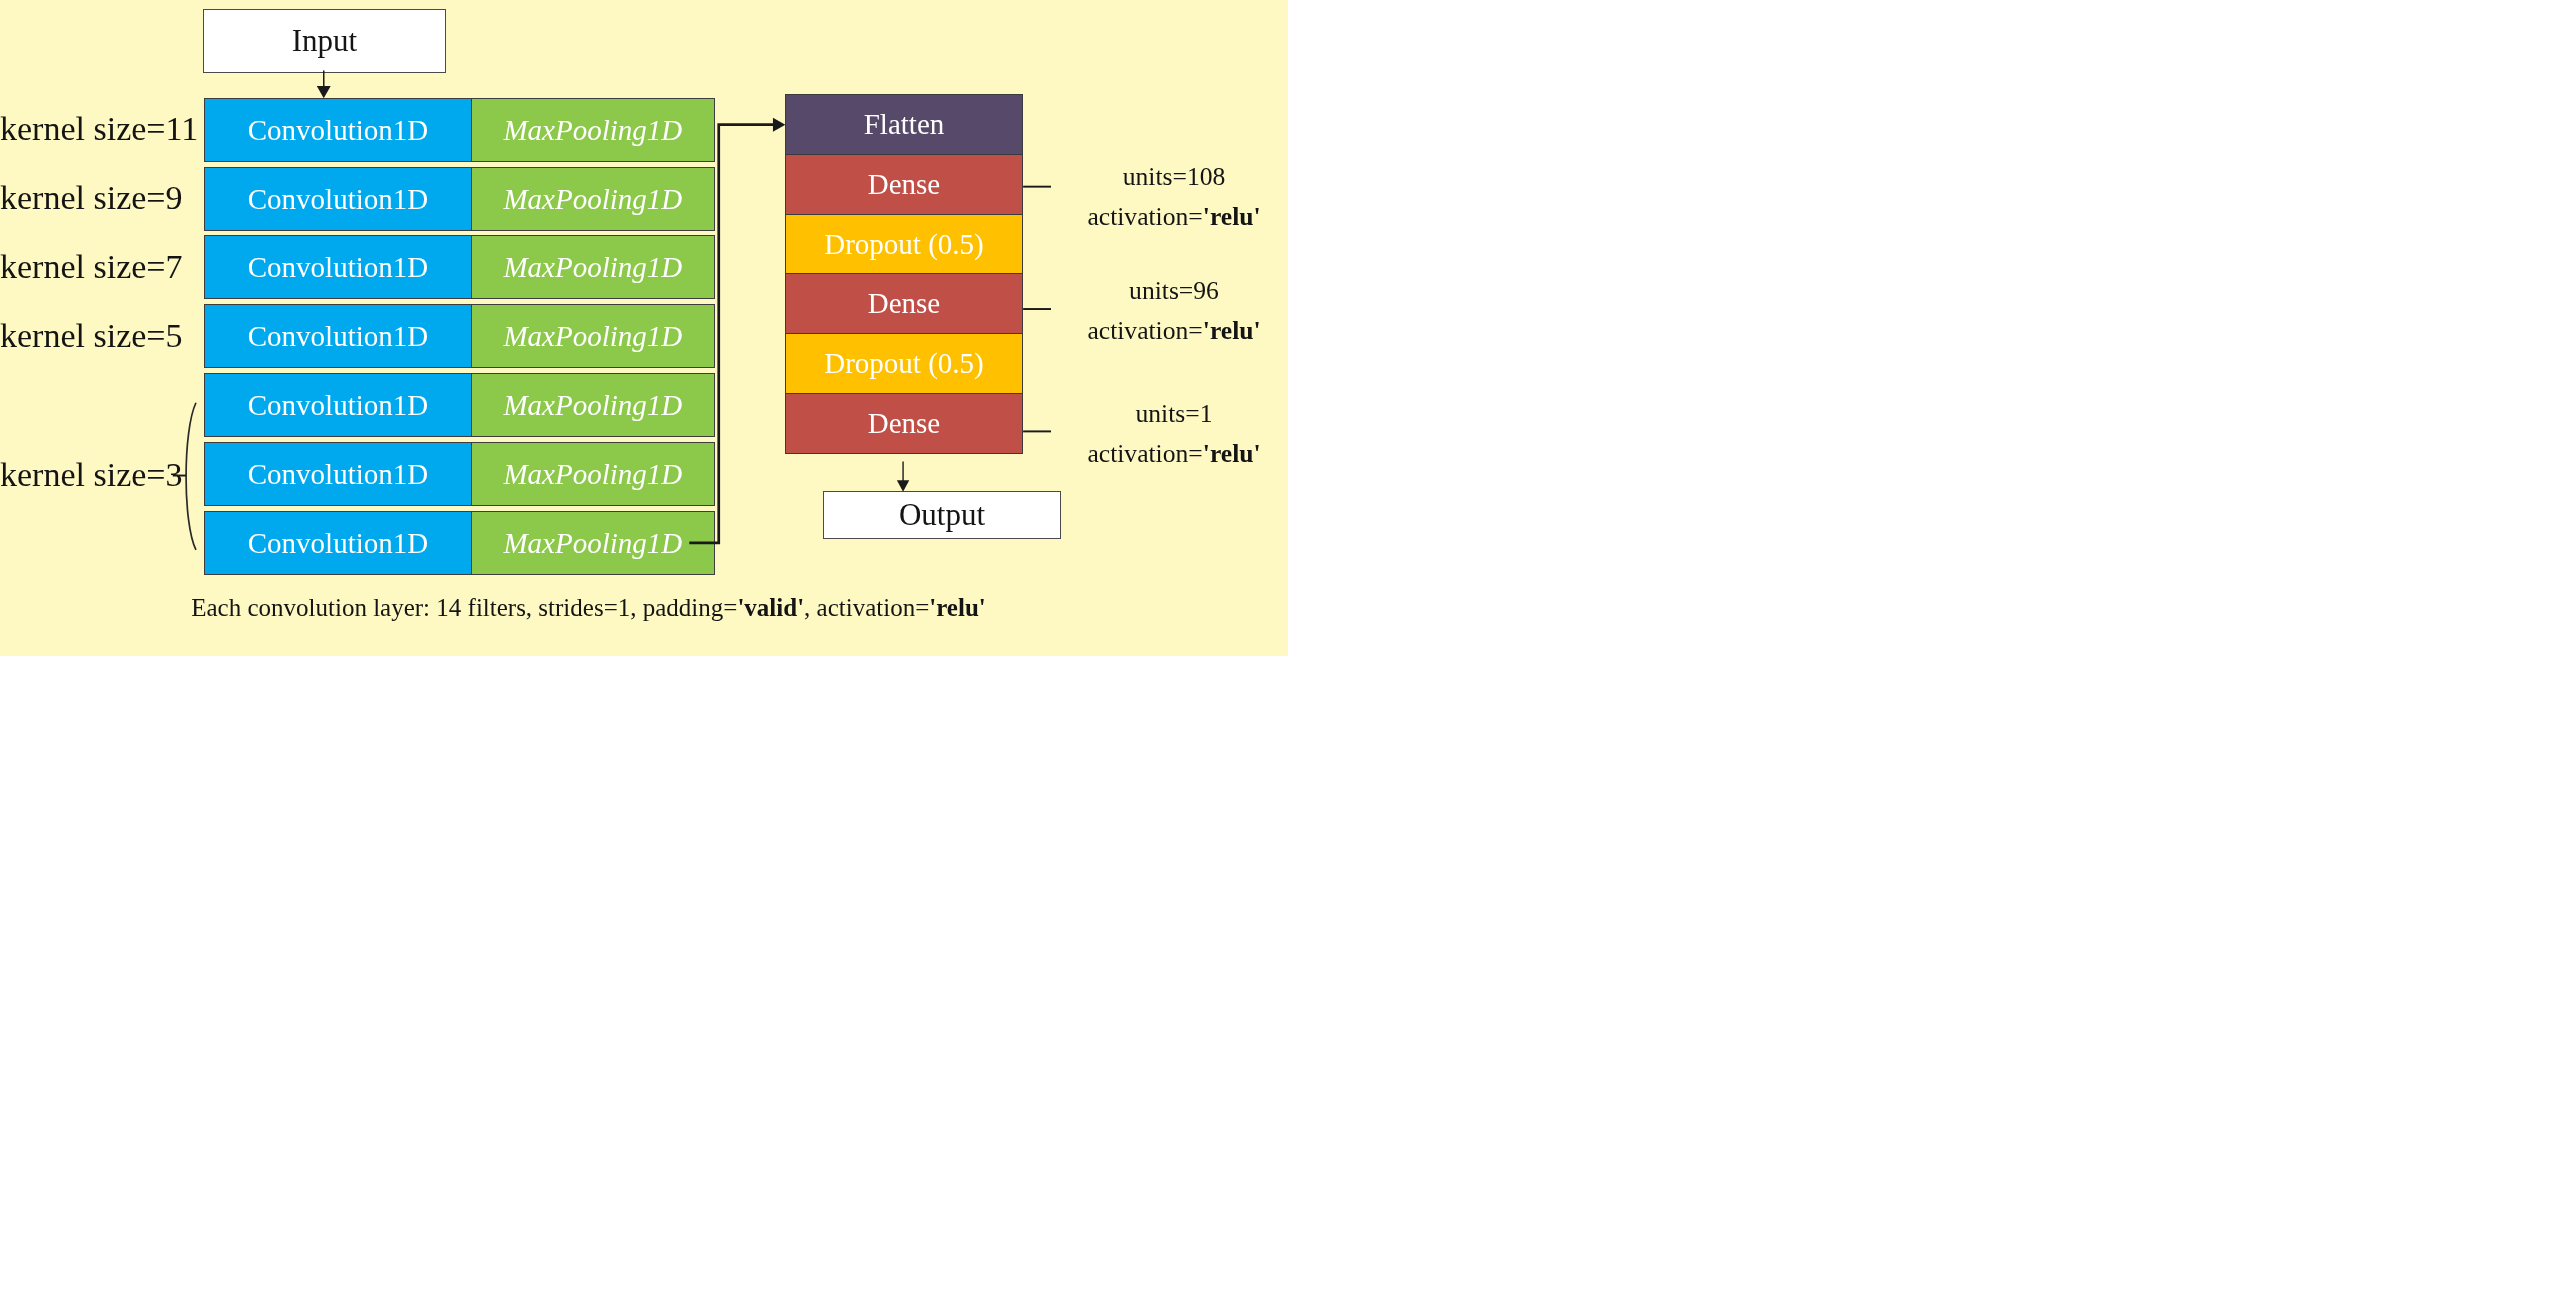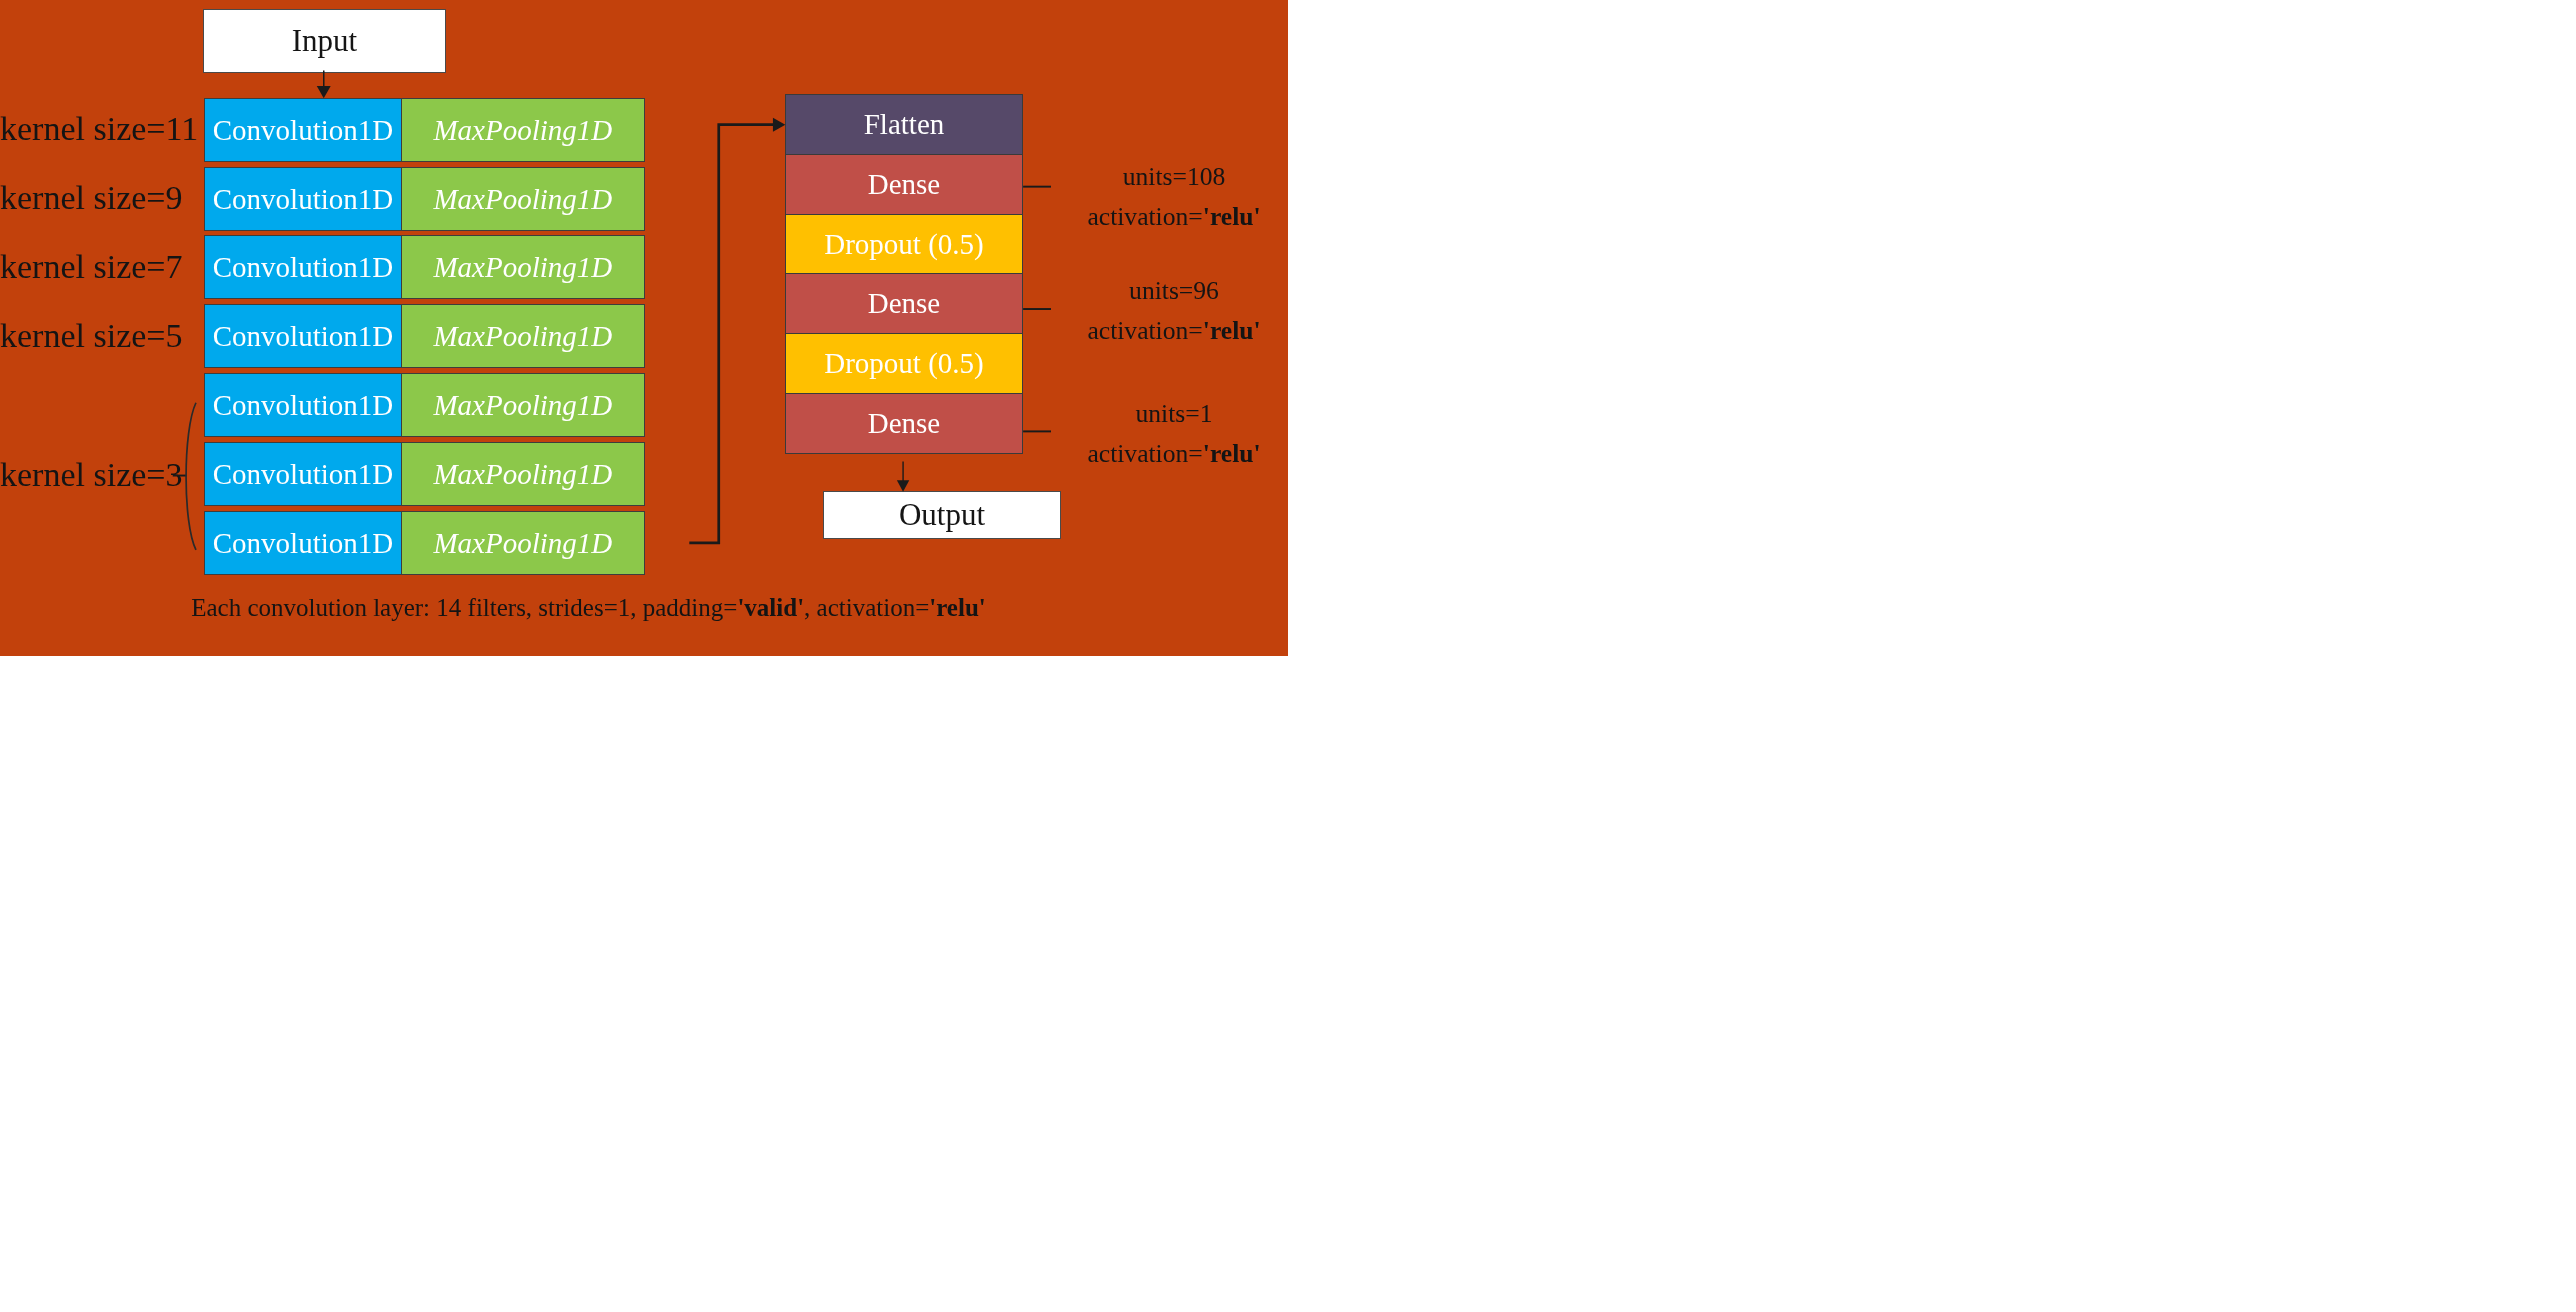--- a/index.html
+++ b/index.html
@@ -4,21 +4,21 @@
 <style>
   html, body {
     margin: 0;
     padding: 0;
     background: #ffffff;
   }
   .canvas {
     position: relative;
     width: 1288px;
     height: 656px;
-    background: #c2410c;
+    background: #fef9c3;
     font-family: "Liberation Serif", "DejaVu Serif", serif;
     color: #111;
     overflow: hidden;
   }
 
   
   .io-box {
     position: absolute;
     background: #ffffff;
     border: 1.5px solid #4a4a4a;
@@ -34,21 +34,21 @@
   .cell {
     box-sizing: border-box;
     height: 100%;
     border: 1.2px solid #3d3d3d;
     display: flex;
     align-items: center;
     justify-content: center;
     color: #ffffff;
     font-size: 29px;
   }
-  .cell.conv { width: 198px; }
+  .cell.conv { width: 268px; }
   .cell.pool { width: 244px; margin-left: -1.2px; font-style: italic; }
 
   
   .kernel-label {
     position: absolute;
     left: 0;
     width: 177px;
     text-align: center;
     transform: translateY(-50%);
     font-size: 34px;

